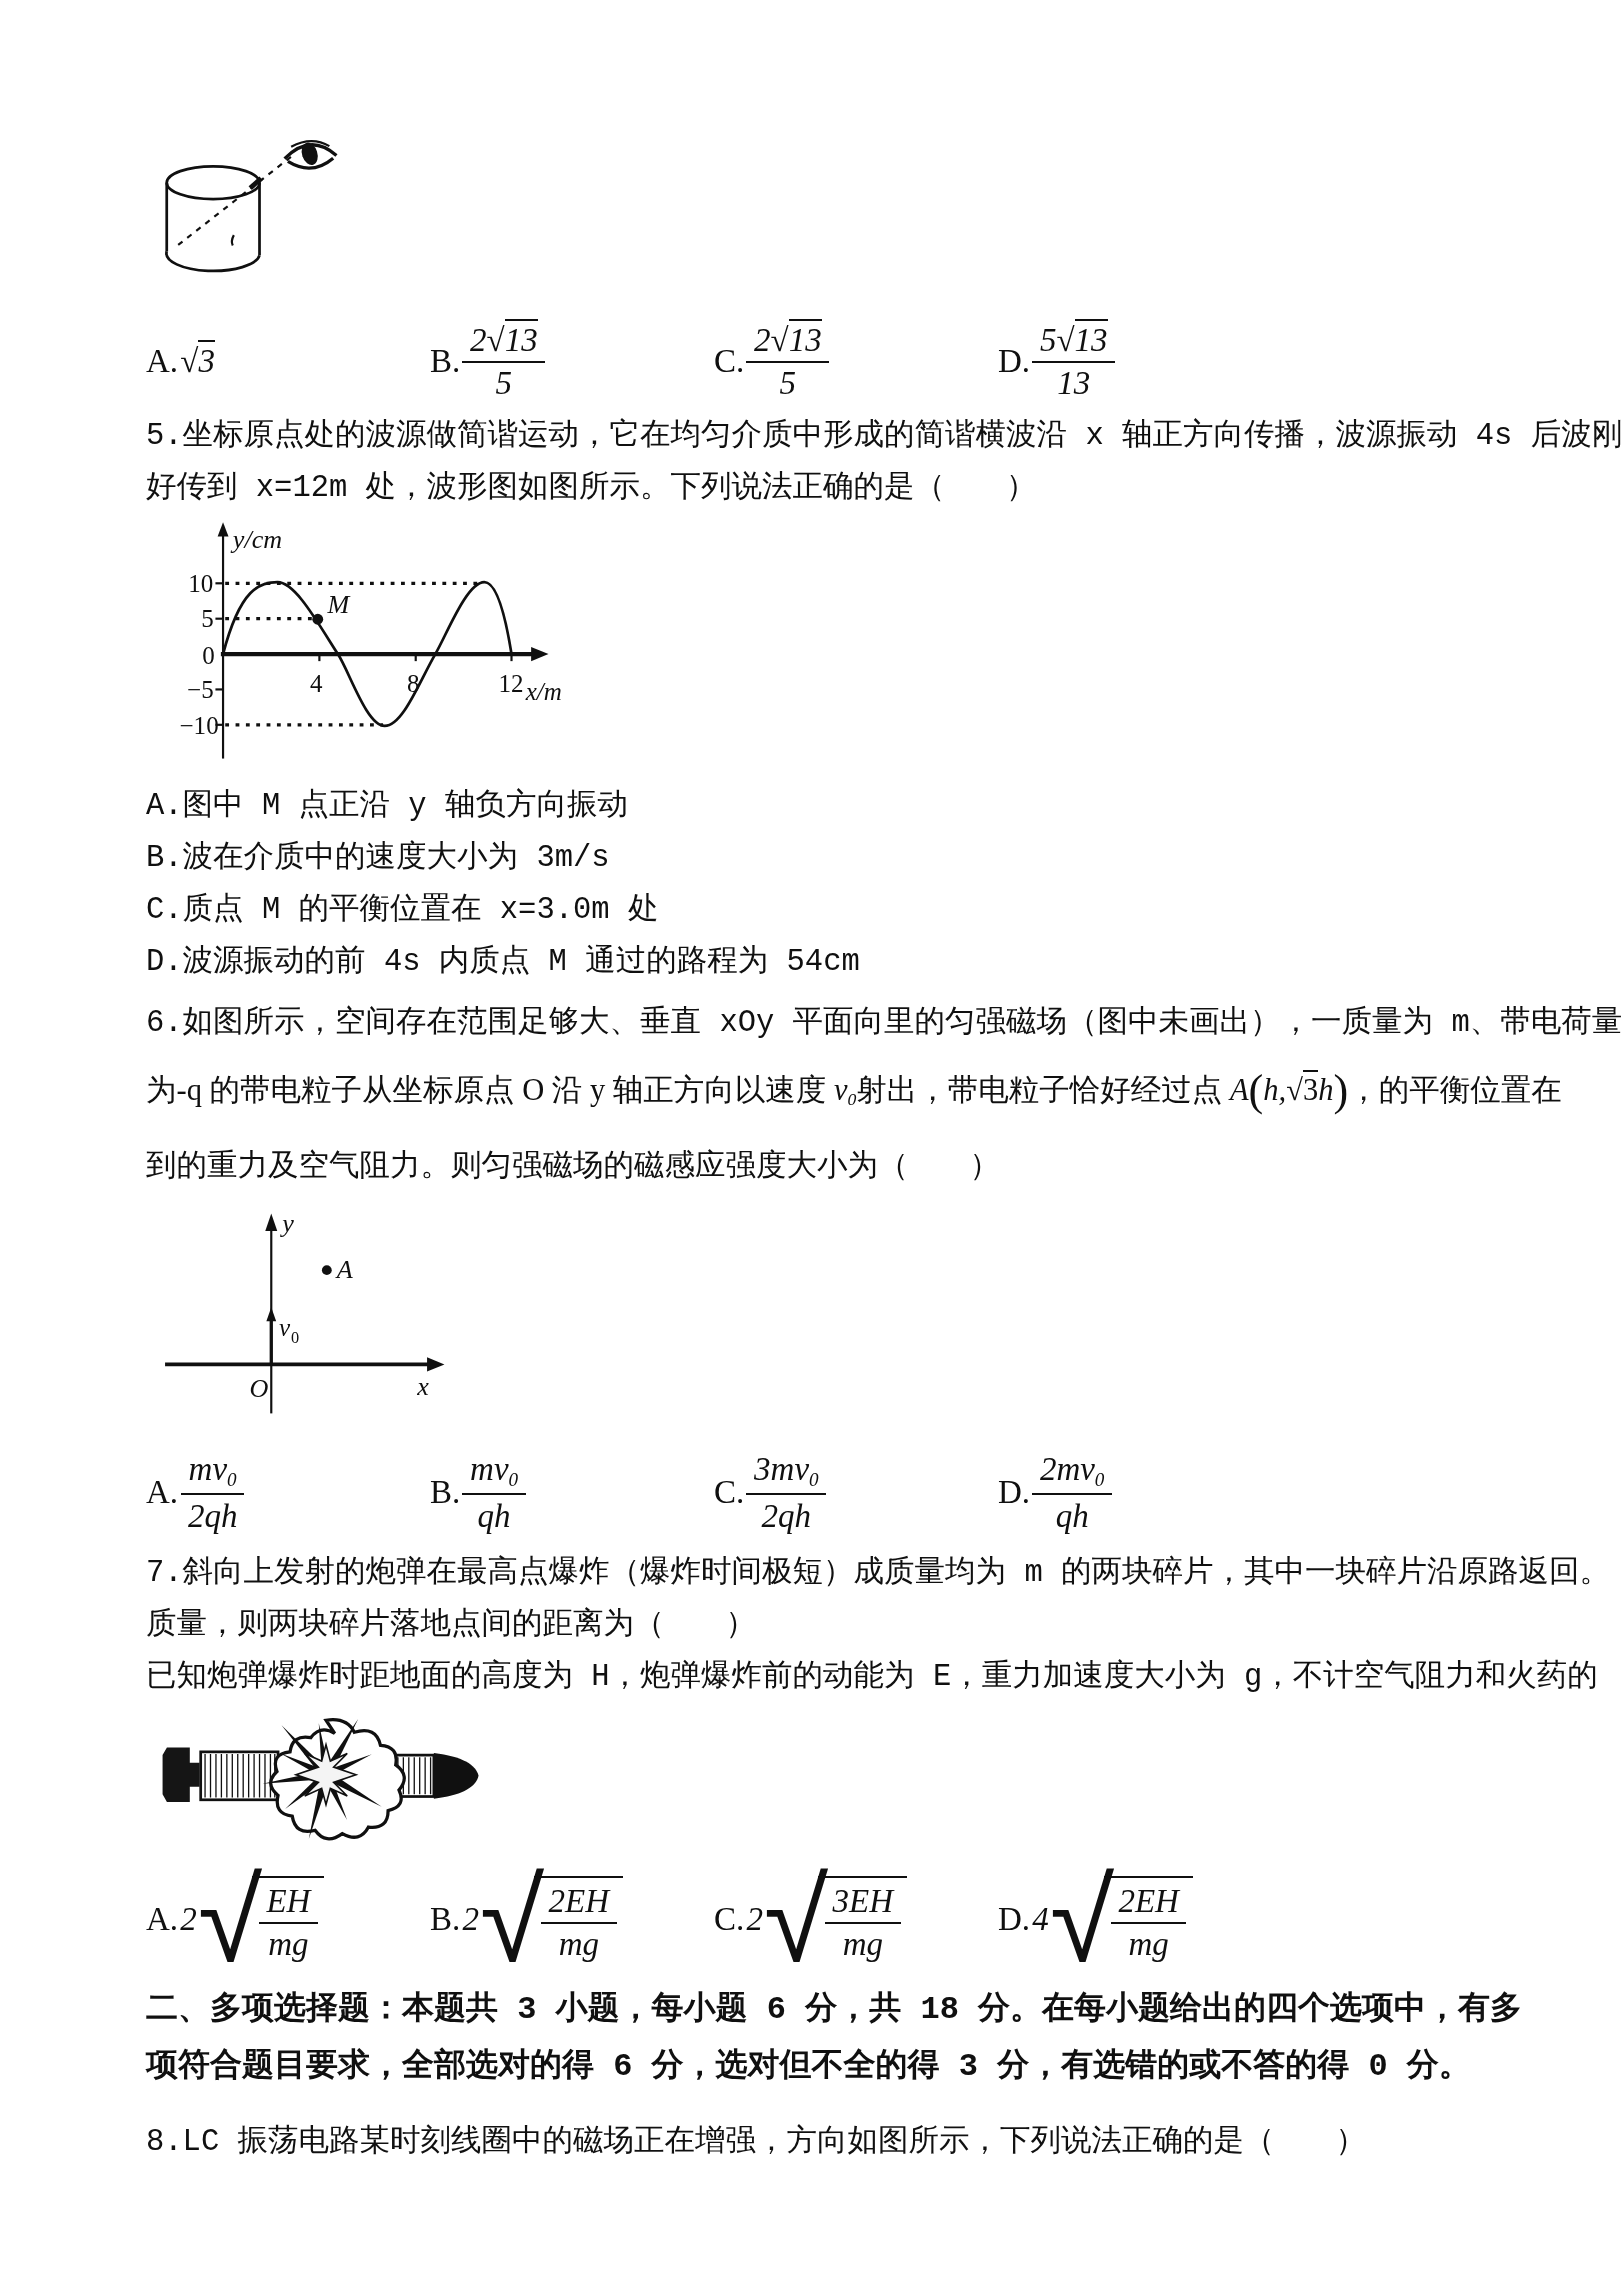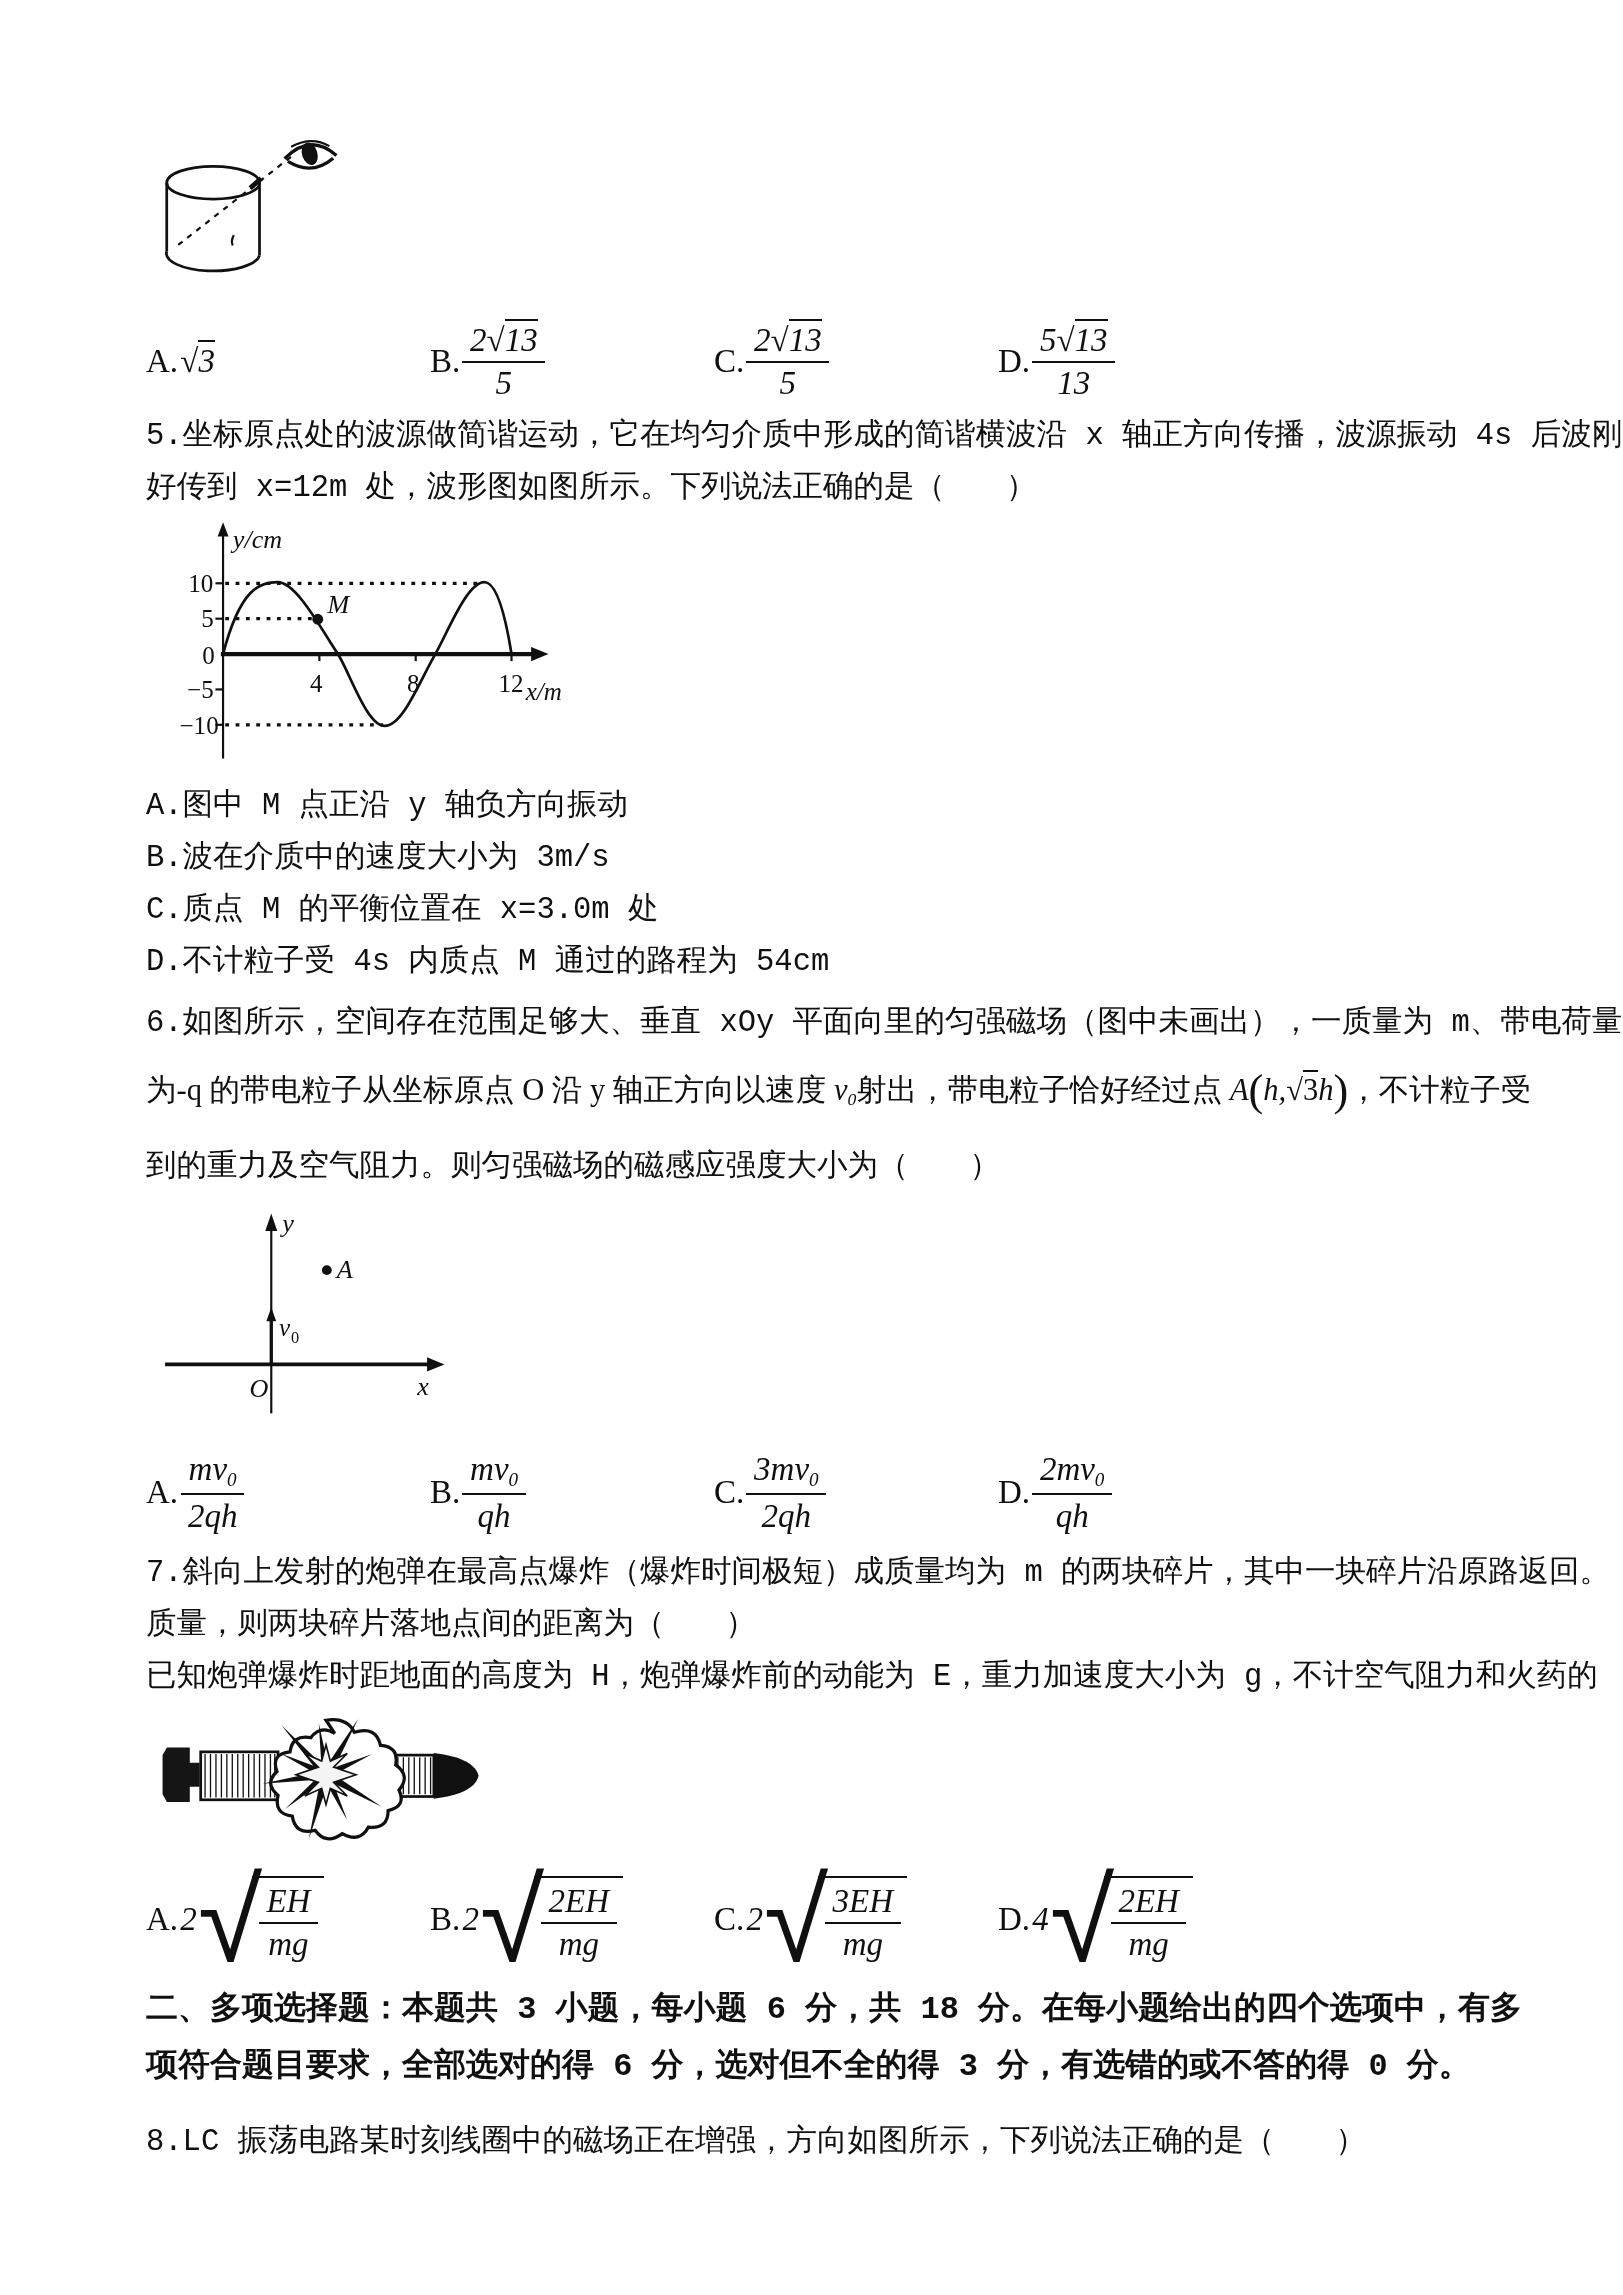--- a/index.html
+++ b/index.html
@@ -152,27 +152,27 @@
       <text x="586" y="320" font-size="46" class="svgser">12</text>
       <text x="636" y="334" font-size="46" class="svgit">x/m</text>
       <text x="272" y="174" font-size="48" class="svgit">M</text>
     </svg>
   </figure>
 
   <div class="mt-q5opts">
     <div class="line">A.图中 M 点正沿 y 轴负方向振动</div>
     <div class="line">B.波在介质中的速度大小为 3m/s</div>
     <div class="line">C.质点 M 的平衡位置在 x=3.0m 处</div>
-    <div class="line">D.不计粒子受 4s 内质点 M 通过的路程为 54cm</div>
+    <div class="line">D.波源振动的前 4s 内质点 M 通过的路程为 54cm</div>
   </div>
 
   <div class="mt-q6stem">
     <div class="line">6.如图所示，空间存在范围足够大、垂直 xOy 平面向里的匀强磁场（图中未画出），一质量为 m、带电荷量</div>
     <div class="tallline">
-      <span>为-q 的带电粒子从坐标原点 O 沿 y 轴正方向以速度 </span><span class="mi">v</span><span class="ssub">0</span><span>射出，带电粒子恰好经过点 </span><span class="mi">A</span><span class="bigparen">(</span><span class="mi">h,</span><span class="rad">√</span><span class="ol">3</span><span class="mi">h</span><span class="bigparen">)</span><span>，不计粒子受</span>
+      <span>为-q 的带电粒子从坐标原点 O 沿 y 轴正方向以速度 </span><span class="mi">v</span><span class="ssub">0</span><span>射出，带电粒子恰好经过点 </span><span class="mi">A</span><span class="bigparen">(</span><span class="mi">h,</span><span class="rad">√</span><span class="ol">3</span><span class="mi">h</span><span class="bigparen">)</span><span>，的平衡位置在</span>
     </div>
     <div class="line">到的重力及空气阻力。则匀强磁场的磁感应强度大小为（　　）</div>
   </div>
 
   <figure class="fig-axes">
     <svg width="305" height="232" viewBox="0 0 560 425" style="font-size:56px">
       <line x1="35" y1="305" x2="520" y2="305" stroke="#101010" stroke-width="7"></line>
       <polygon points="516,292 548,305 516,318" fill="#101010"></polygon>
       <line x1="230" y1="395" x2="230" y2="52" stroke="#101010" stroke-width="4"></line>
       <polygon points="219,60 230,28 241,60" fill="#101010"></polygon>

